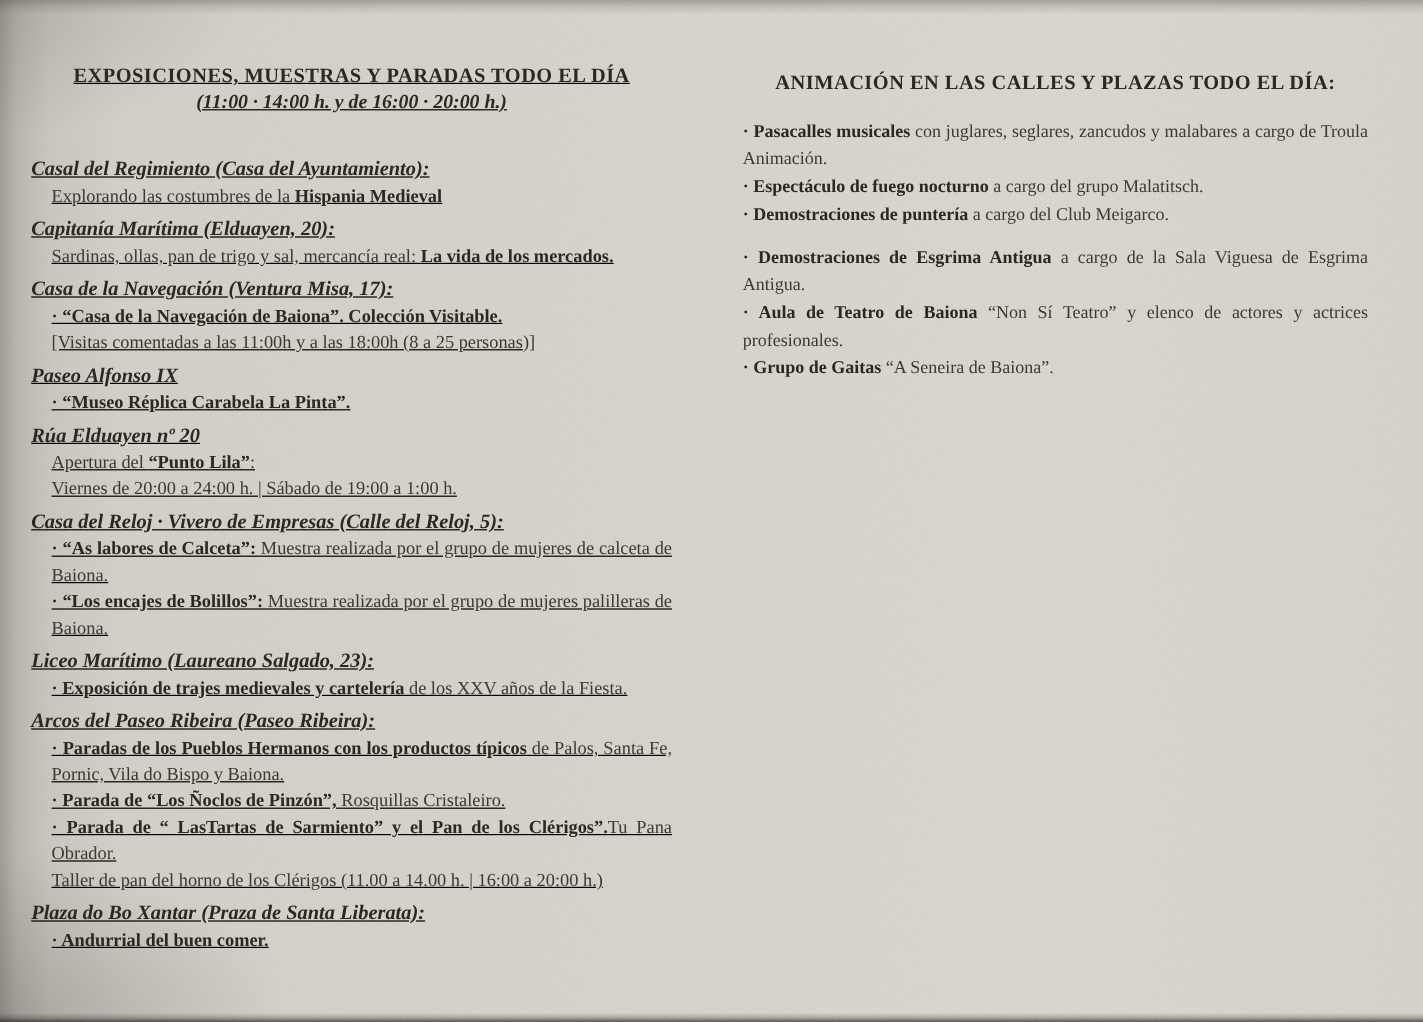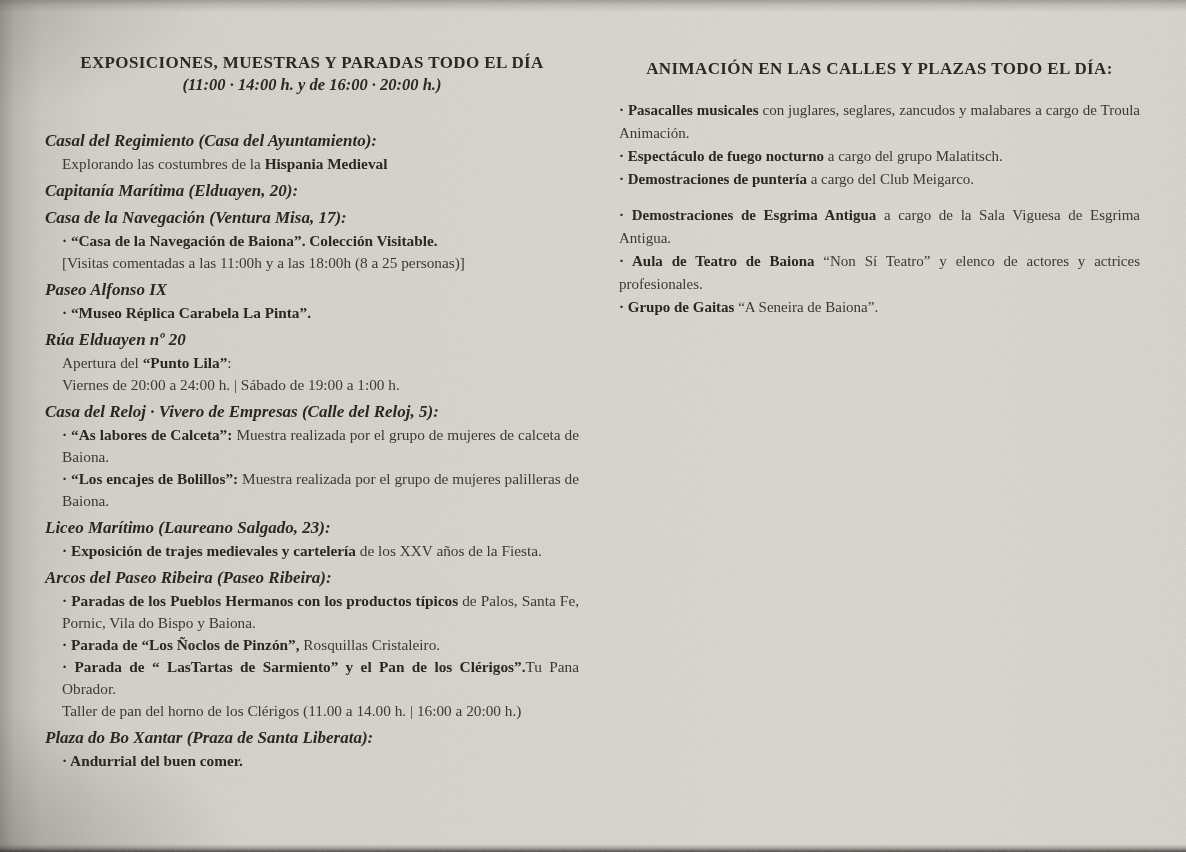--- a/index.html
+++ b/index.html
@@ -24,21 +24,21 @@
   .grain {
     position: absolute;
     inset: 0;
     pointer-events: none;
   }
   .content {
     position: absolute;
     inset: 0;
   }
   .col { position: absolute; }
-  .col-left  { left: 45px;  top: 52px; width: 534px; }
+  .col-left  { left: 26px;  top: 52px; width: 534px; text-decoration: underline; }
   .col-right { left: 619px; top: 58px; width: 521px; }
 
   .col-title { text-align: center; color: #2d2822; }
   .title-main {
     font-weight: bold;
     font-size: 17px;
     line-height: 21px;
     letter-spacing: 0.4px;
   }
   .title-sub {
@@ -102,20 +102,21 @@
         <div class="title-main">EXPOSICIONES, MUESTRAS Y PARADAS TODO EL DÍA</div>
         <div class="title-sub">(11:00 · 14:00 h. y de 16:00 · 20:00 h.)</div>
       </div>
       <div id="left-entries">
           <div class="entry">
             <h3 class="entry-heading">Casal del Regimiento (Casa del Ayuntamiento):</h3>
             <p class="line"><span class="r">Explorando las costumbres de la </span><span class="b">Hispania Medieval</span></p>
           </div>
           <div class="entry">
             <h3 class="entry-heading">Capitanía Marítima (Elduayen, 20):</h3>
+            <p class="line"><span class="r">Sardinas, ollas, pan de trigo y sal, mercancía real: </span><span class="b">La vida de los mercados.</span></p>
           </div>
           <div class="entry">
             <h3 class="entry-heading">Casa de la Navegación (Ventura Misa, 17):</h3>
             <p class="line"><span class="b">· “Casa de la Navegación de Baiona”. Colección Visitable.</span></p>
             <p class="line"><span class="r">[Visitas comentadas a las 11:00h y a las 18:00h (8 a 25 personas)]</span></p>
           </div>
           <div class="entry">
             <h3 class="entry-heading">Paseo Alfonso IX</h3>
             <p class="line"><span class="b">· “Museo Réplica Carabela La Pinta”.</span></p>
           </div>

